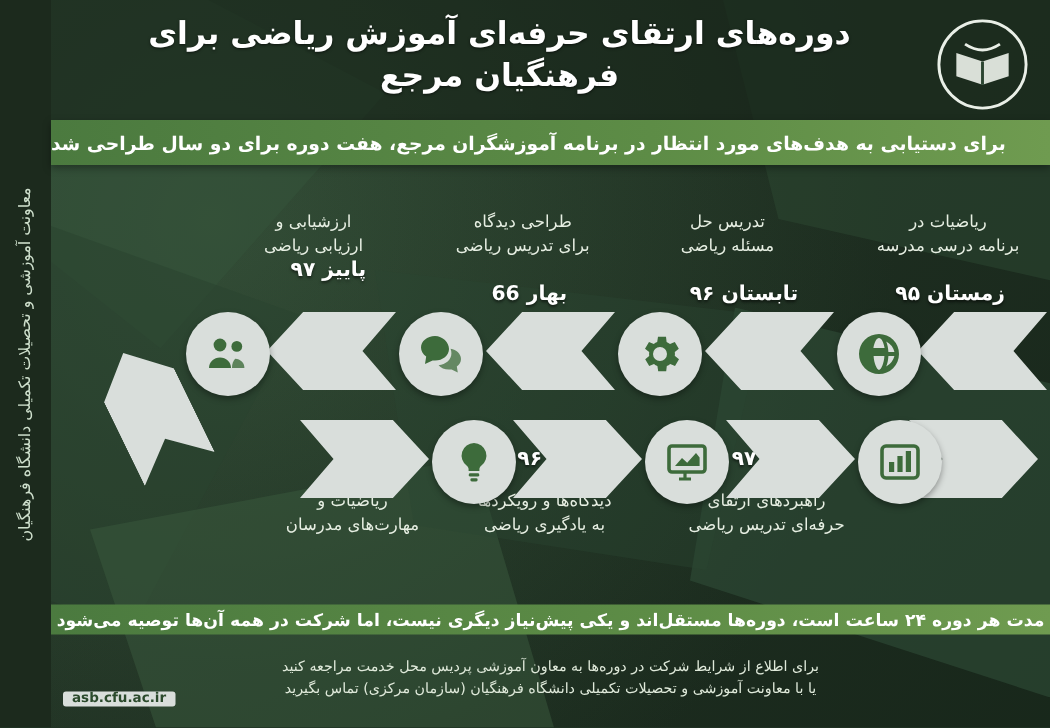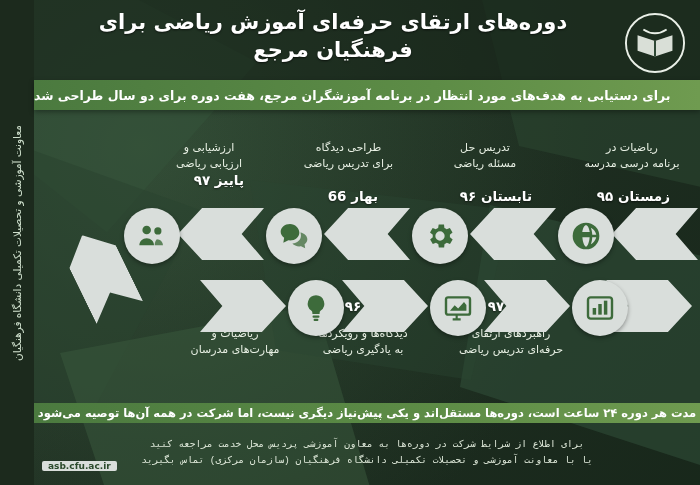--- a/index.html
+++ b/index.html
@@ -98,21 +98,20 @@
     position: absolute; bottom: 62px; left: 34px; right: 0; height: 20px;
     background: linear-gradient(90deg, #4b7a3f 0%, #5d8c46 60%, #6f9b50 100%);
     display: flex; align-items: center; justify-content: center;
   }
   .banner2 span { color: #fff; font-size: 11.5px; font-weight: bold; }
 
   .footer {
     position: absolute; bottom: 6px; left: 34px; right: 0; height: 54px;
     display: flex; flex-direction: column; align-items: center; justify-content: center;
     gap: 4px;
-    font-family: Liberation Mono, monospace;
   }
   .footer div { color: #dfe9da; font-size: 9.5px; }
 
   .url {
     position: absolute; bottom: 14px; left: 42px;
     background: #d9dedb; color: #2b4a2c; font-size: 9px; font-weight: bold;
     padding: 0 6px; border-radius: 2px; direction: ltr;
   }
 </style>
 </head>

